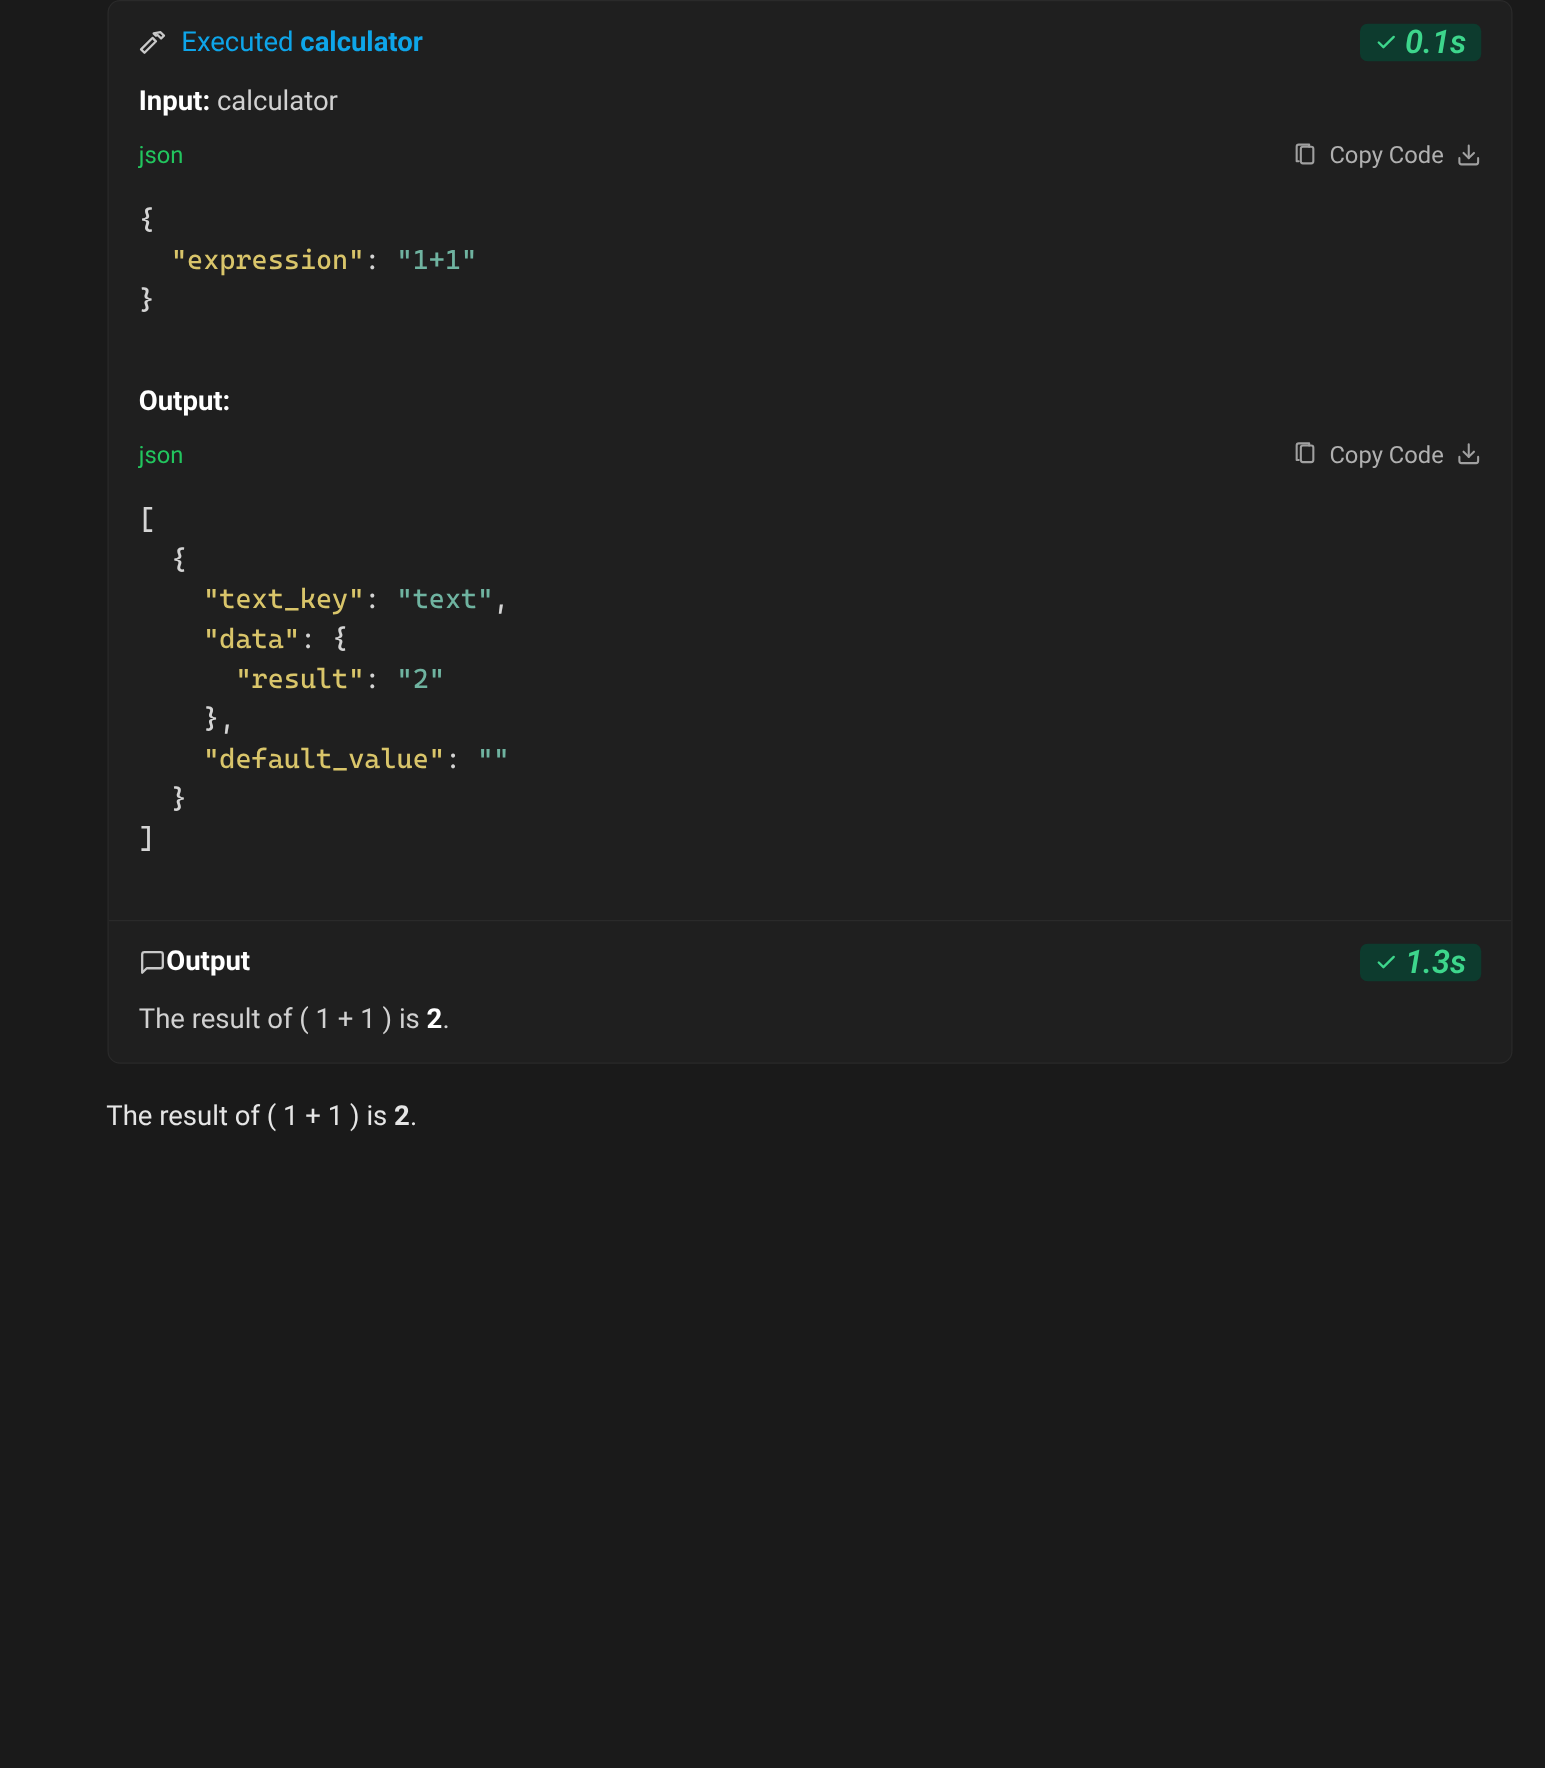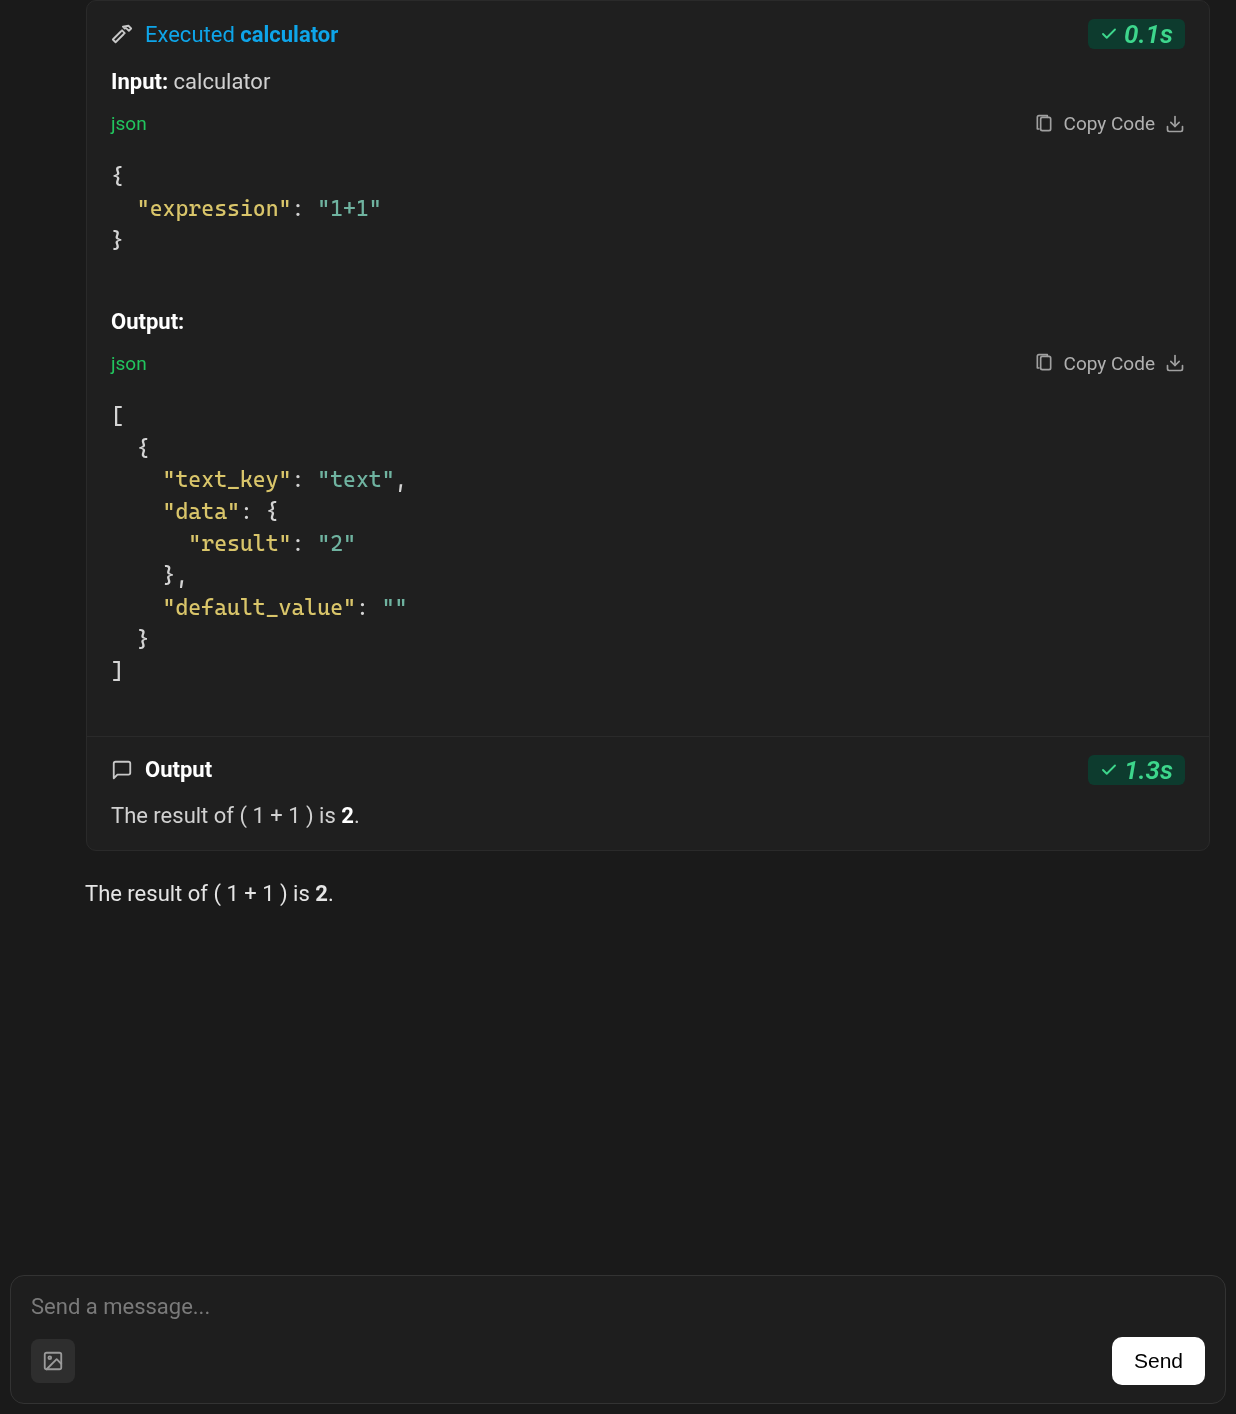--- a/index.html
+++ b/index.html
@@ -112,21 +112,20 @@
     padding: 18px 24px 22px 24px;
   }
   .output-header {
     display: flex;
     align-items: center;
     justify-content: space-between;
   }
   .output-title-group {
     display: flex;
     align-items: center;
-    gap: 12px;
   }
   .output-title {
     font-size: 22px;
     font-weight: 700;
     color: #fff;
   }
   .output-text {
     padding-top: 18px;
     font-size: 22px;
     color: #d1d1d1;
@@ -309,31 +308,14 @@
       </div>
 
     </div>
 
     <div class="final-response">
       <span>The result of ( 1 + 1 ) is </span><strong>2</strong><span>.</span>
     </div>
 
   </div>
 
-  <div class="input-area">
-    <div class="input-row">
-      <input type="text" class="message-input" placeholder="Send a message..." style="">
-    </div>
-    <div class="input-controls">
-      <button class="image-btn">
-        <span>
-          <svg width="22" height="22" viewBox="0 0 24 24" fill="none" stroke="#9a9a9a" stroke-width="2" stroke-linecap="round" stroke-linejoin="round">
-            <rect x="3" y="3" width="18" height="18" rx="2"></rect>
-            <circle cx="8.5" cy="8.5" r="1.5"></circle>
-            <polyline points="21 15 16 10 5 21"></polyline>
-          </svg>
-        </span>
-      </button>
-      <button class="send-btn">Send</button>
-    </div>
-  </div>
 
 </div>
 
 </body></html>

